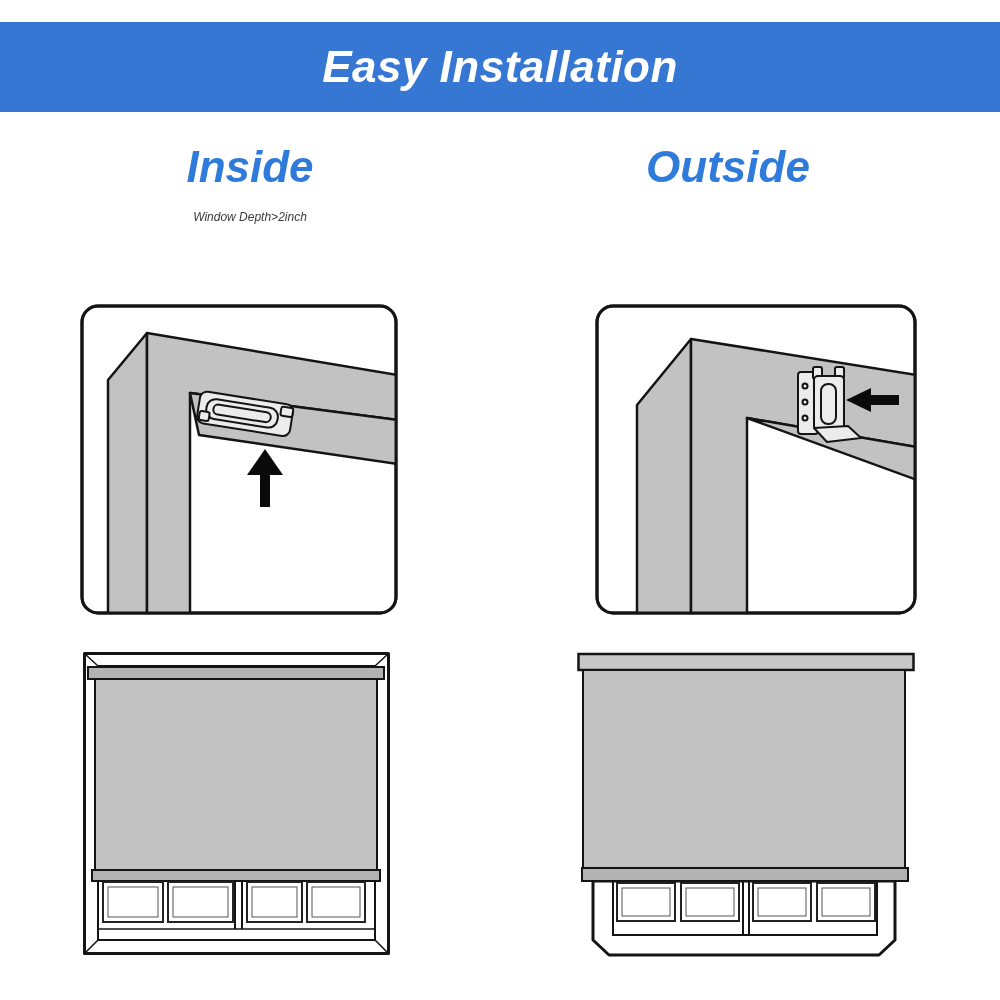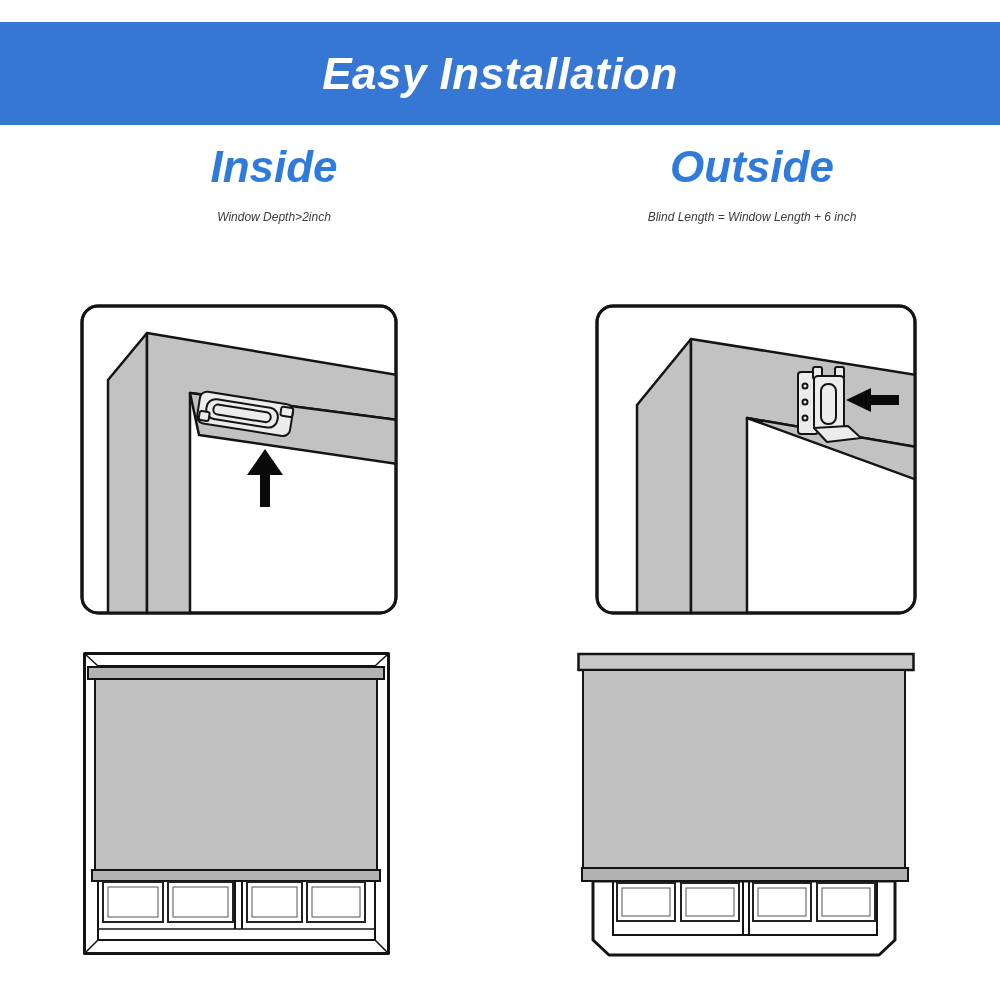--- a/index.html
+++ b/index.html
@@ -2,29 +2,29 @@
 <html style="--banner_bg: #3577d3; --heading_blue: #2e7bdb; --text_dark: #3a3a3a; --frame_gray: #c2c2c2; --shade_gray: #c1c1c1; --bar_gray: #b3b3b3; --bracket_fill: #ececec; --line_dark: #141414;"><head>
 <meta charset="utf-8">
 <style>
   html,body{margin:0;padding:0;}
   body{
     width:1000px;height:1000px;position:relative;overflow:hidden;
     background:#ffffff;
     font-family:"Liberation Sans", sans-serif;
   }
   .banner{
-    position:absolute;left:0;top:22px;width:1000px;height:103px;
+    position:absolute;left:0;top:22px;width:1000px;height:90px;
     background:var(--banner_bg,#3577d3);
     display:flex;align-items:center;justify-content:center;
   }
   .banner h1{
     margin:0;color:#ffffff;font-size:44px;font-style:italic;font-weight:bold;
     letter-spacing:0.5px;
   }
-  .col{position:absolute;top:142px;text-align:center;margin-left:24px;}
+  .col{position:absolute;top:142px;text-align:center;}
   .col-inside{left:30px;width:440px;}
   .col-outside{left:503px;width:450px;}
   .col h2{
     margin:0 0 14px 0;color:var(--heading_blue,#2e7bdb);
     font-size:44px;font-style:italic;font-weight:bold;
   }
   .col p{
     margin:0 0 13px 0;color:var(--text_dark,#3a3a3a);
     font-size:12px;font-style:italic;font-weight:500;line-height:23px;
   }
@@ -51,21 +51,20 @@
   <h1>Easy Installation</h1>
 </div>
 
 <div class="col col-inside">
   <h2>Inside</h2>
   <p>Window Depth&gt;2inch</p>
 </div>
 
 <div class="col col-outside">
   <h2>Outside</h2>
-  <p>Blind Length = Window Length + 6 inch</p>
 </div>
 
 <svg class="diagram" style="left:80px;top:304px" width="318" height="311" viewBox="0 0 318 311">
   <defs>
       <clipPath id="clip1">
         <rect x="2" y="2" width="314" height="307" rx="16"></rect>
       </clipPath>
     </defs>
   <rect class="box-border" x="2" y="2" width="314" height="307" rx="16"></rect>
   <g clip-path="url(#clip1)">

